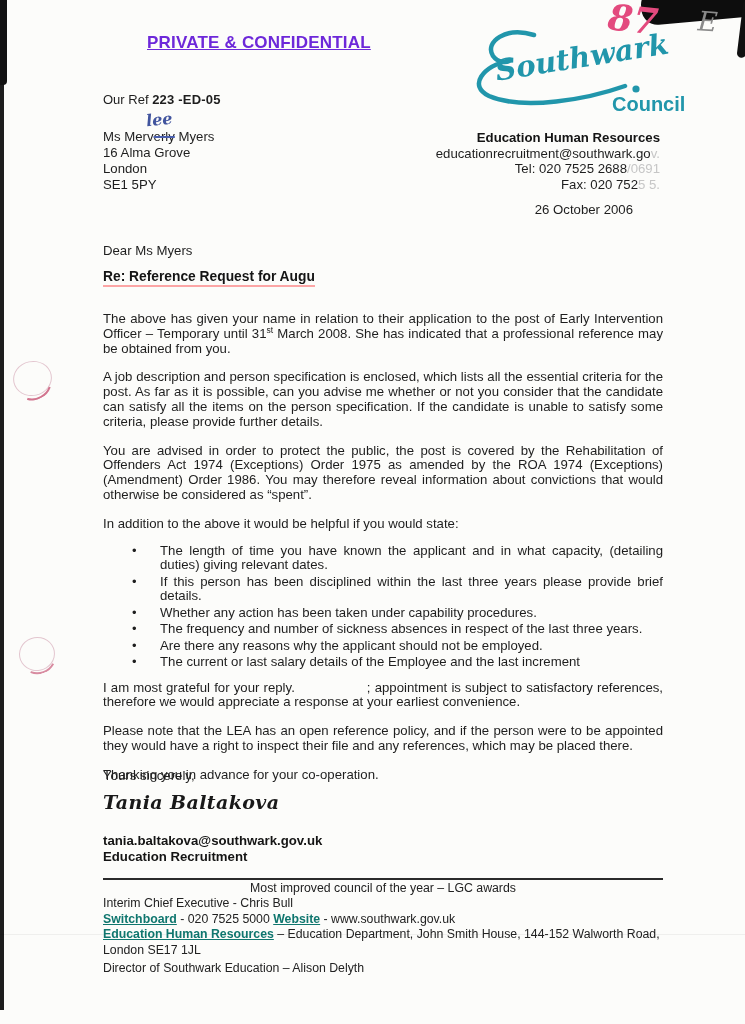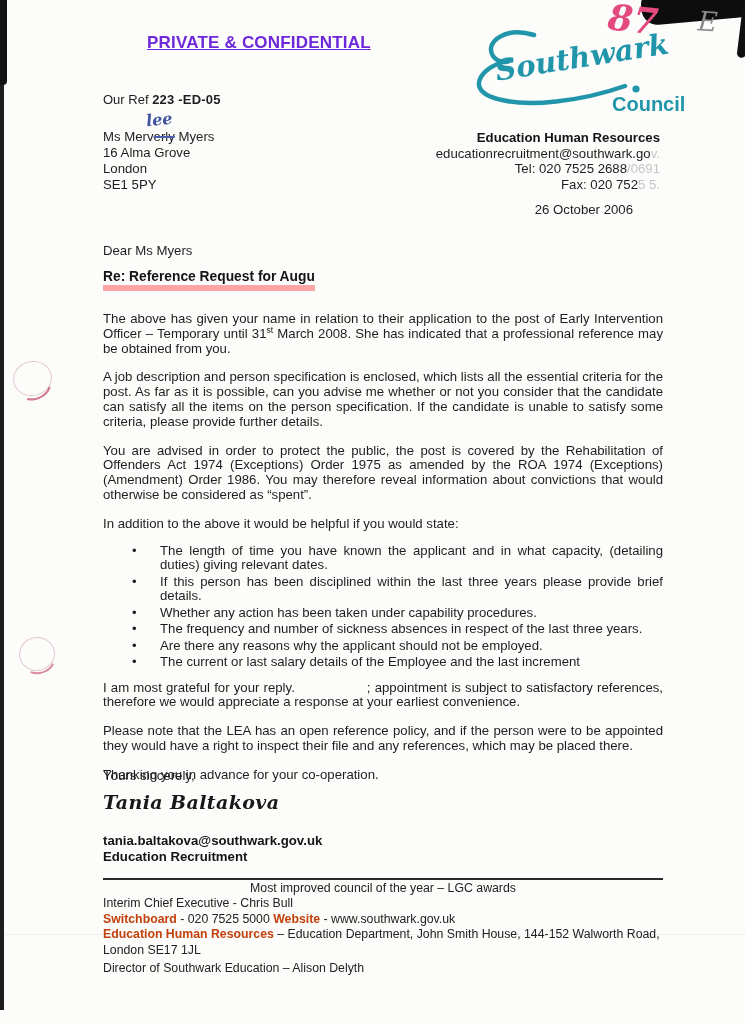--- a/index.html
+++ b/index.html
@@ -37,41 +37,41 @@
   .recipient{left:103px;top:129px;font-size:13.2px;line-height:16px;}
   .struck{text-decoration:line-through;text-decoration-color:#4a5fae;text-decoration-thickness:1.5px;}
   
   .sender{right:85px;top:130px;text-align:right;font-size:13.2px;line-height:15.5px;}
   .sender .dept{font-weight:bold;color:#141414;}
   .faded{color:#c6c6c6;}
   .date{right:112px;top:202px;font-size:13.2px;}
   
   .salutation{left:103px;top:243px;font-size:13.2px;}
   .subject{left:103px;top:269px;font-size:13.8px;font-weight:bold;color:#141414;}
-  .subject .u{border-bottom:6px solid #fca5a5;padding-bottom:1px;}
+  .subject .u{border-bottom:2px solid #fca5a5;padding-bottom:1px;}
   .body-flow{left:103px;top:312px;width:560px;font-size:13.2px;line-height:14.8px;text-align:justify;}
   .body-flow p{margin:0 0 14px 0;}
   .body-flow p.tight{margin-bottom:12px;}
   sup.st{font-size:8.5px;vertical-align:super;line-height:0;}
   ul.reqs{margin:0 0 11px 0;padding:0;list-style:none;line-height:14.5px;}
   ul.reqs li{position:relative;padding-left:57px;margin-bottom:2px;text-align:justify;}
   ul.reqs li::before{content:"•";position:absolute;left:29px;top:0;font-size:13px;}
   .gap{display:inline-block;width:72px;}
   
   .closing{left:103px;top:768px;font-size:13.2px;}
   .closing .signoff{margin:0 0 8px 0;}
   .signature{font-family:"DejaVu Serif", serif;font-style:italic;font-weight:600;font-size:19px;letter-spacing:.4px;color:#191919;margin:0 0 20px 0;}
   .sigrole{font-weight:bold;line-height:15.5px;color:#141414;}
   
   .footer{left:103px;top:878px;width:560px;font-size:12.3px;line-height:15.4px;color:#222;}
   .footer .rule{border-top:2px solid #2b2b2b;margin:0 0 1px 0;}
   .footer .award{text-align:center;}
   .footer p{margin:0;}
   .footer .last{margin-top:3px;}
-  .fb{font-weight:bold;color:#c2410c;}
+  .fb{font-weight:bold;color:#0f766e;text-decoration:underline;}
   svg text{user-select:none;}
 </style>
 </head>
 <body>
 
 <div class="abs edge-left"></div>
 <div class="abs edge-left-top"></div>
 <div class="abs corner-tr"></div>
 <div class="abs corner-tr2"></div>
 <div class="abs streak"></div>

